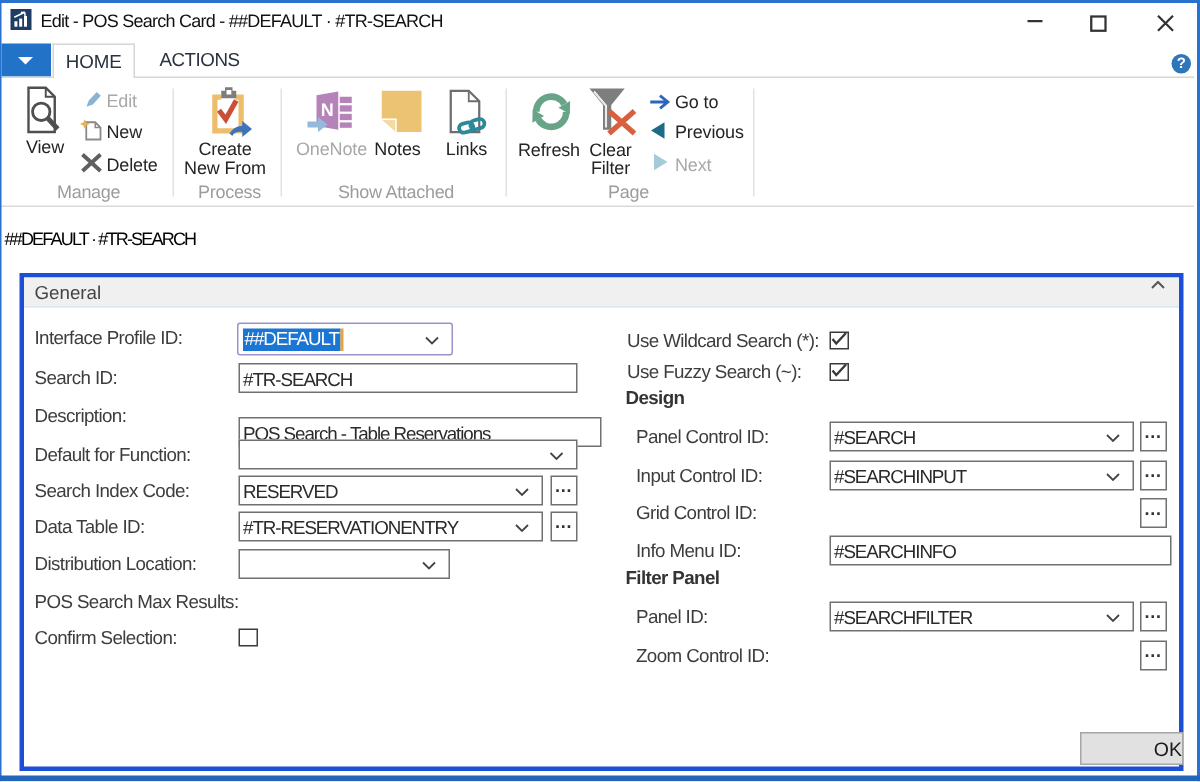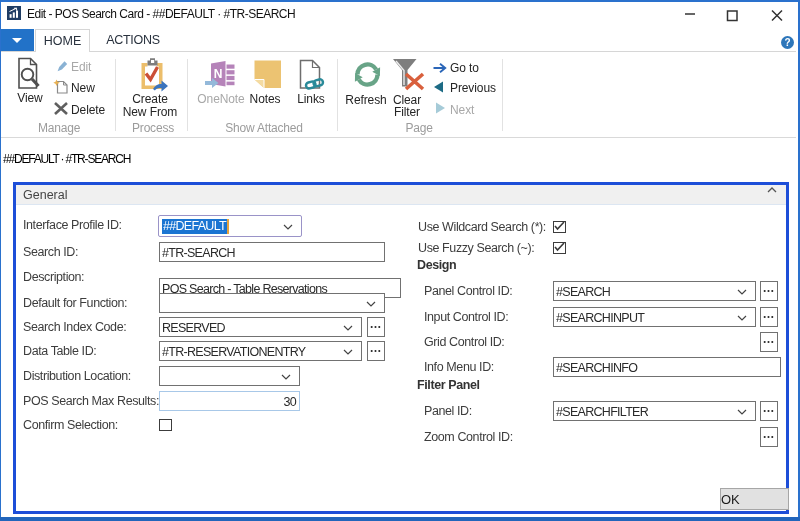--- a/index.html
+++ b/index.html
@@ -113,21 +113,20 @@
 <div class="dots" style="left:367px;top:317px">…</div>
 <div class="box" style="left:159px;top:341px;width:203px">#TR-RESERVATIONENTRY<svg style="position:absolute;right:8px;top:7px" width="10" height="6" viewBox="0 0 10 6">
         <path d="M1 1 L5 5 L9 1" stroke="#444" stroke-width="1.2" fill="none"></path>
       </svg></div>
 <div class="dots" style="left:367px;top:341px">…</div>
 <div class="box" style="left:159px;top:366px;width:141px">
       <svg style="position:absolute;right:8px;top:7px" width="10" height="6" viewBox="0 0 10 6">
         <path d="M1 1 L5 5 L9 1" stroke="#444" stroke-width="1.2" fill="none"></path>
       </svg>
     </div>
-<div class="box" style="left:159px;top:391px;width:141px;border-color:#a8c8e8;text-align:right;padding-right:3px">30</div>
 <div class="cb" style="left:159px;top:419px"></div>
 
 <div class="lbl" style="left:418px;top:217px">Use Wildcard Search (*):</div>
 <div class="lbl" style="left:418px;top:238px">Use Fuzzy Search (~):</div>
 <div class="cb" style="left:553px;top:221px">
       <svg width="14" height="12" viewBox="0 0 14 12" style="position:absolute;left:-1px;top:-2px">
         <path d="M2 6 L4.5 9 L11 2" stroke="#3a3a3a" stroke-width="1.6" fill="none"></path>
       </svg>
     </div>
 <div class="cb" style="left:553px;top:242px">
@@ -152,21 +151,21 @@
       </svg></div>
 <div class="dots" style="left:760px;top:307px">…</div>
 <div class="dots" style="left:760px;top:332px">…</div>
 <div class="box" style="left:553px;top:357px;width:228px">#SEARCHINFO</div>
 <div class="box" style="left:553px;top:401px;width:203px">#SEARCHFILTER<svg style="position:absolute;right:8px;top:7px" width="10" height="6" viewBox="0 0 10 6">
         <path d="M1 1 L5 5 L9 1" stroke="#444" stroke-width="1.2" fill="none"></path>
       </svg></div>
 <div class="dots" style="left:760px;top:401px">…</div>
 <div class="dots" style="left:760px;top:427px">…</div>
 
-<div class="abs" style="left:720px;top:488px;width:69px;height:22px;background:#e1e1e1;border:1px solid #a6a6a6;text-align:left;font-size:13px;color:#1a1a1a;line-height:21px">OK</div>
+<div class="abs" style="left:720px;top:488px;width:69px;height:22px;background:#e1e1e1;border:1px solid #a6a6a6;text-align:right;font-size:13px;color:#1a1a1a;line-height:21px">OK</div>
 
 <svg class="abs" style="left:16px;top:57px" width="28" height="34" viewBox="0 0 28 34">
 <path d="M3 1.5 h11.5 l6 6 V31 H3 z" fill="#fff" stroke="#4f4f4f" stroke-width="1.6"></path>
 <path d="M14.5 1.5 v6 h6" fill="none" stroke="#4f4f4f" stroke-width="1.3"></path>
 <circle cx="11.5" cy="17.5" r="5.8" fill="#fff" stroke="#4f4f4f" stroke-width="1.9"></circle>
 <line x1="16" y1="22" x2="22.5" y2="29" stroke="#4f4f4f" stroke-width="3.2"></line>
 </svg>
 
 <svg class="abs" style="left:55px;top:60px" width="14" height="12" viewBox="0 0 14 12">
 <path d="M4.2 7 L9.5 1.3 L12.2 3.9 L6.9 9.6 L2.6 11.2 z" fill="#8ab2d4"></path>

